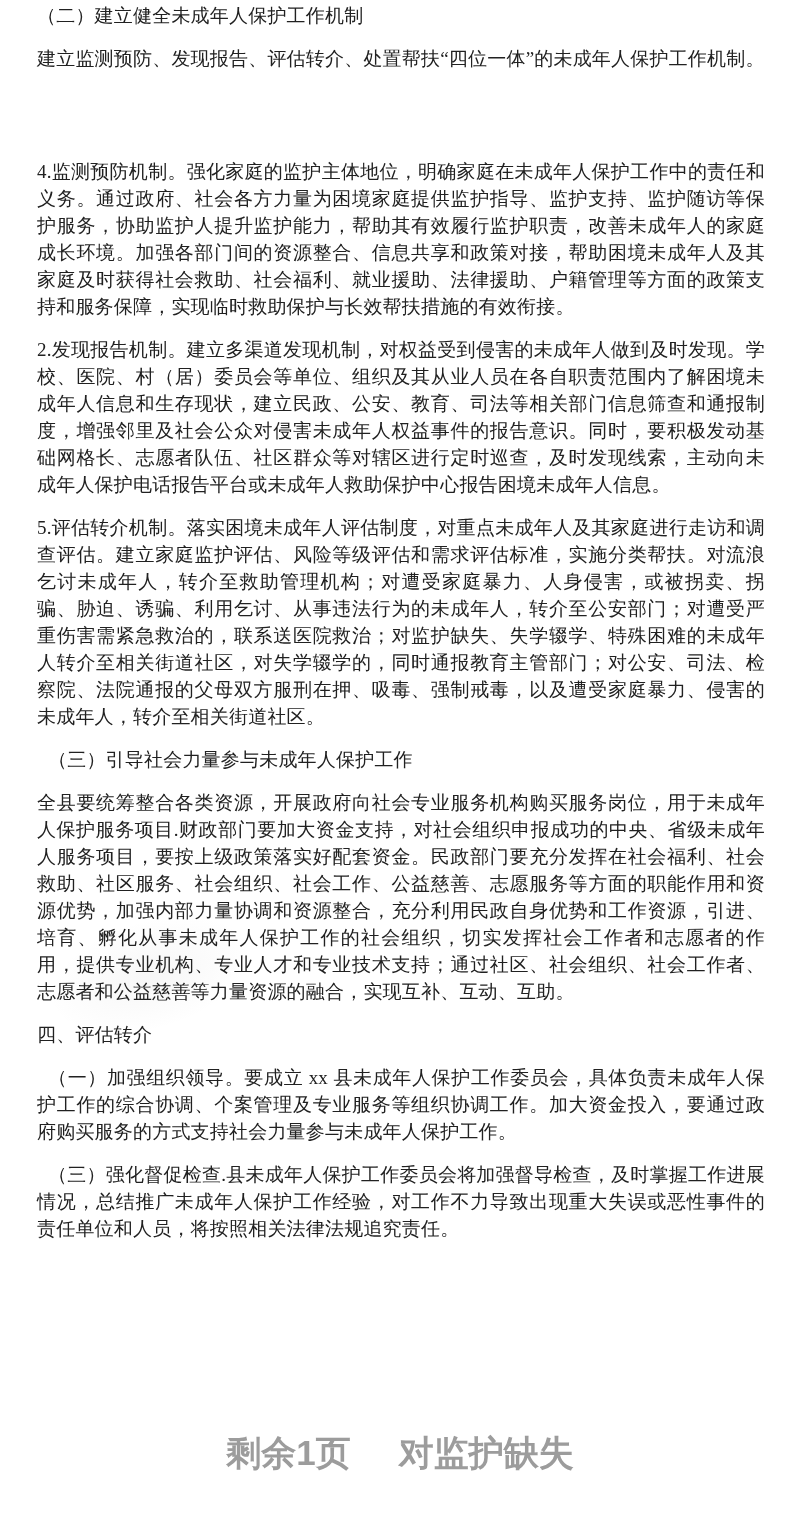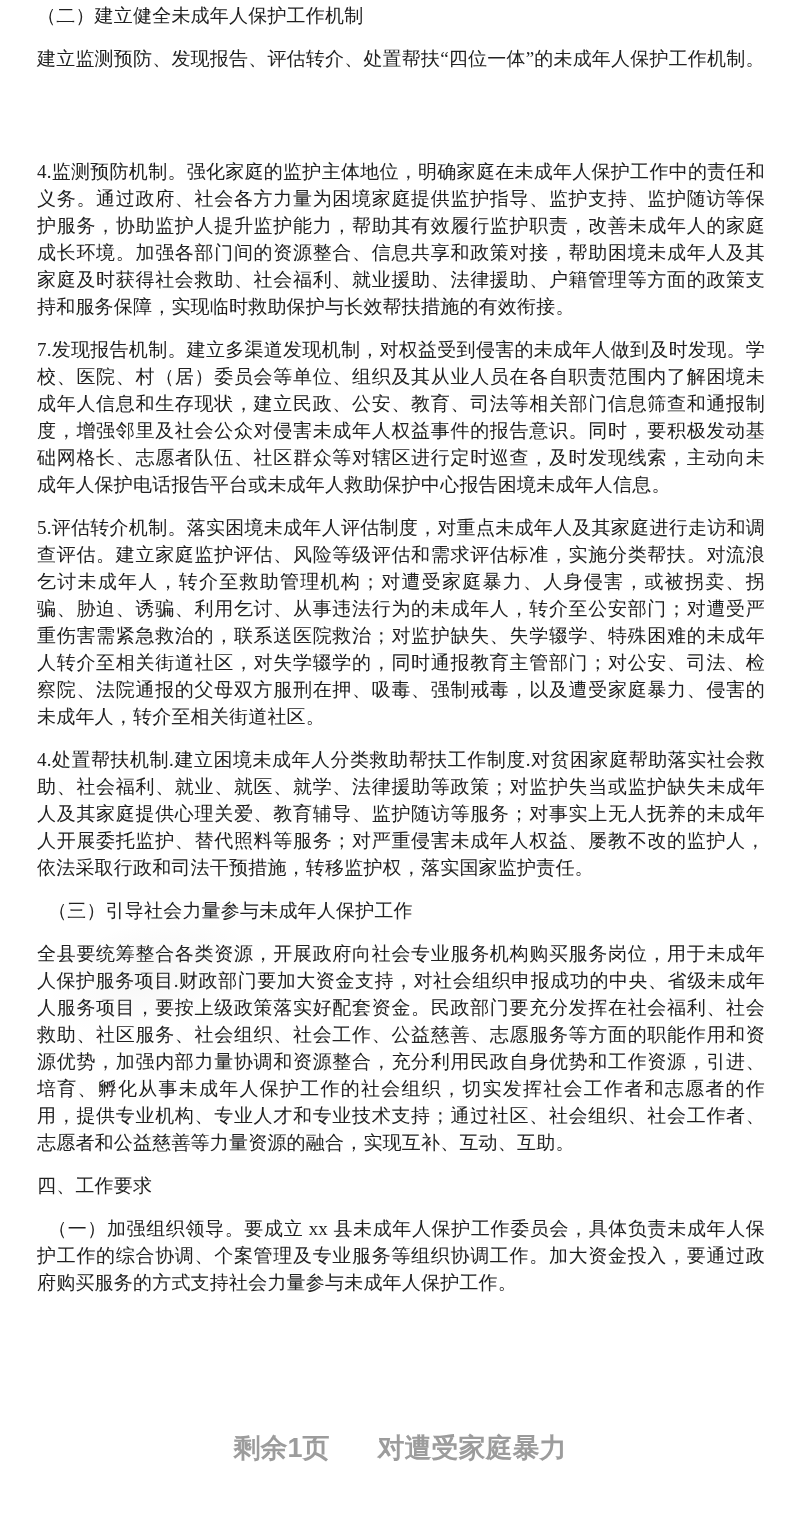--- a/index.html
+++ b/index.html
@@ -43,39 +43,39 @@
     position: absolute;
     left: 0;
     right: 0;
     top: 1430px;
     display: flex;
     justify-content: center;
     align-items: baseline;
     gap: 48px;
     color: #9c9c9c;
     font-weight: bold;
-    font-size: 27px;
+    font-size: 35px;
     font-family: "Liberation Sans", "DejaVu Sans", sans-serif;
   }
 </style>
 </head>
 <body>
 
 <div class="doc">
   <div class="para">（二）建立健全未成年人保护工作机制</div>
   <div class="para">建立监测预防、发现报告、评估转介、处置帮扶“四位一体”的未成年人保护工作机制。</div>
   <div class="gap"></div>
   <div class="para">4.监测预防机制。强化家庭的监护主体地位，明确家庭在未成年人保护工作中的责任和义务。通过政府、社会各方力量为困境家庭提供监护指导、监护支持、监护随访等保护服务，协助监护人提升监护能力，帮助其有效履行监护职责，改善未成年人的家庭成长环境。加强各部门间的资源整合、信息共享和政策对接，帮助困境未成年人及其家庭及时获得社会救助、社会福利、就业援助、法律援助、户籍管理等方面的政策支持和服务保障，实现临时救助保护与长效帮扶措施的有效衔接。</div>
-  <div class="para">7.发现报告机制。建立多渠道发现机制，对权益受到侵害的未成年人做到及时发现。学校、医院、村（居）委员会等单位、组织及其从业人员在各自职责范围内了解困境未成年人信息和生存现状，建立民政、公安、教育、司法等相关部门信息筛查和通报制度，增强邻里及社会公众对侵害未成年人权益事件的报告意识。同时，要积极发动基础网格长、志愿者队伍、社区群众等对辖区进行定时巡查，及时发现线索，主动向未成年人保护电话报告平台或未成年人救助保护中心报告困境未成年人信息。</div>
+  <div class="para">2.发现报告机制。建立多渠道发现机制，对权益受到侵害的未成年人做到及时发现。学校、医院、村（居）委员会等单位、组织及其从业人员在各自职责范围内了解困境未成年人信息和生存现状，建立民政、公安、教育、司法等相关部门信息筛查和通报制度，增强邻里及社会公众对侵害未成年人权益事件的报告意识。同时，要积极发动基础网格长、志愿者队伍、社区群众等对辖区进行定时巡查，及时发现线索，主动向未成年人保护电话报告平台或未成年人救助保护中心报告困境未成年人信息。</div>
   <div class="para">5.评估转介机制。落实困境未成年人评估制度，对重点未成年人及其家庭进行走访和调查评估。建立家庭监护评估、风险等级评估和需求评估标准，实施分类帮扶。对流浪乞讨未成年人，转介至救助管理机构；对遭受家庭暴力、人身侵害，或被拐卖、拐骗、胁迫、诱骗、利用乞讨、从事违法行为的未成年人，转介至公安部门；对遭受严重伤害需紧急救治的，联系送医院救治；对监护缺失、失学辍学、特殊困难的未成年人转介至相关街道社区，对失学辍学的，同时通报教育主管部门；对公安、司法、检察院、法院通报的父母双方服刑在押、吸毒、强制戒毒，以及遭受家庭暴力、侵害的未成年人，转介至相关街道社区。</div>
-  <div class="para">4.处置帮扶机制.建立困境未成年人分类救助帮扶工作制度.对贫困家庭帮助落实社会救助、社会福利、就业、就医、就学、法律援助等政策；对监护失当或监护缺失未成年人及其家庭提供心理关爱、教育辅导、监护随访等服务；对事实上无人抚养的未成年人开展委托监护、替代照料等服务；对严重侵害未成年人权益、屡教不改的监护人，依法采取行政和司法干预措施，转移监护权，落实国家监护责任。</div>
   <div class="para indent">（三）引导社会力量参与未成年人保护工作</div>
   <div class="para">全县要统筹整合各类资源，开展政府向社会专业服务机构购买服务岗位，用于未成年人保护服务项目.财政部门要加大资金支持，对社会组织申报成功的中央、省级未成年人服务项目，要按上级政策落实好配套资金。民政部门要充分发挥在社会福利、社会救助、社区服务、社会组织、社会工作、公益慈善、志愿服务等方面的职能作用和资源优势，加强内部力量协调和资源整合，充分利用民政自身优势和工作资源，引进、培育、孵化从事未成年人保护工作的社会组织，切实发挥社会工作者和志愿者的作用，提供专业机构、专业人才和专业技术支持；通过社区、社会组织、社会工作者、志愿者和公益慈善等力量资源的融合，实现互补、互动、互助。</div>
-  <div class="para">四、工作要求</div>
+  <div class="para">四、评估转介</div>
   <div class="para indent">（一）加强组织领导。要成立 xx 县未成年人保护工作委员会，具体负责未成年人保护工作的综合协调、个案管理及专业服务等组织协调工作。加大资金投入，要通过政府购买服务的方式支持社会力量参与未成年人保护工作。</div>
+  <div class="para indent">（三）强化督促检查.县未成年人保护工作委员会将加强督导检查，及时掌握工作进展情况，总结推广未成年人保护工作经验，对工作不力导致出现重大失误或恶性事件的责任单位和人员，将按照相关法律法规追究责任。</div>
 </div>
 
 <div class="watermark"></div>
 
 <div class="footer">
   <span>剩余1页</span>
-  <span>对遭受家庭暴力</span>
+  <span>对监护缺失</span>
 </div>
 
 </body></html>

